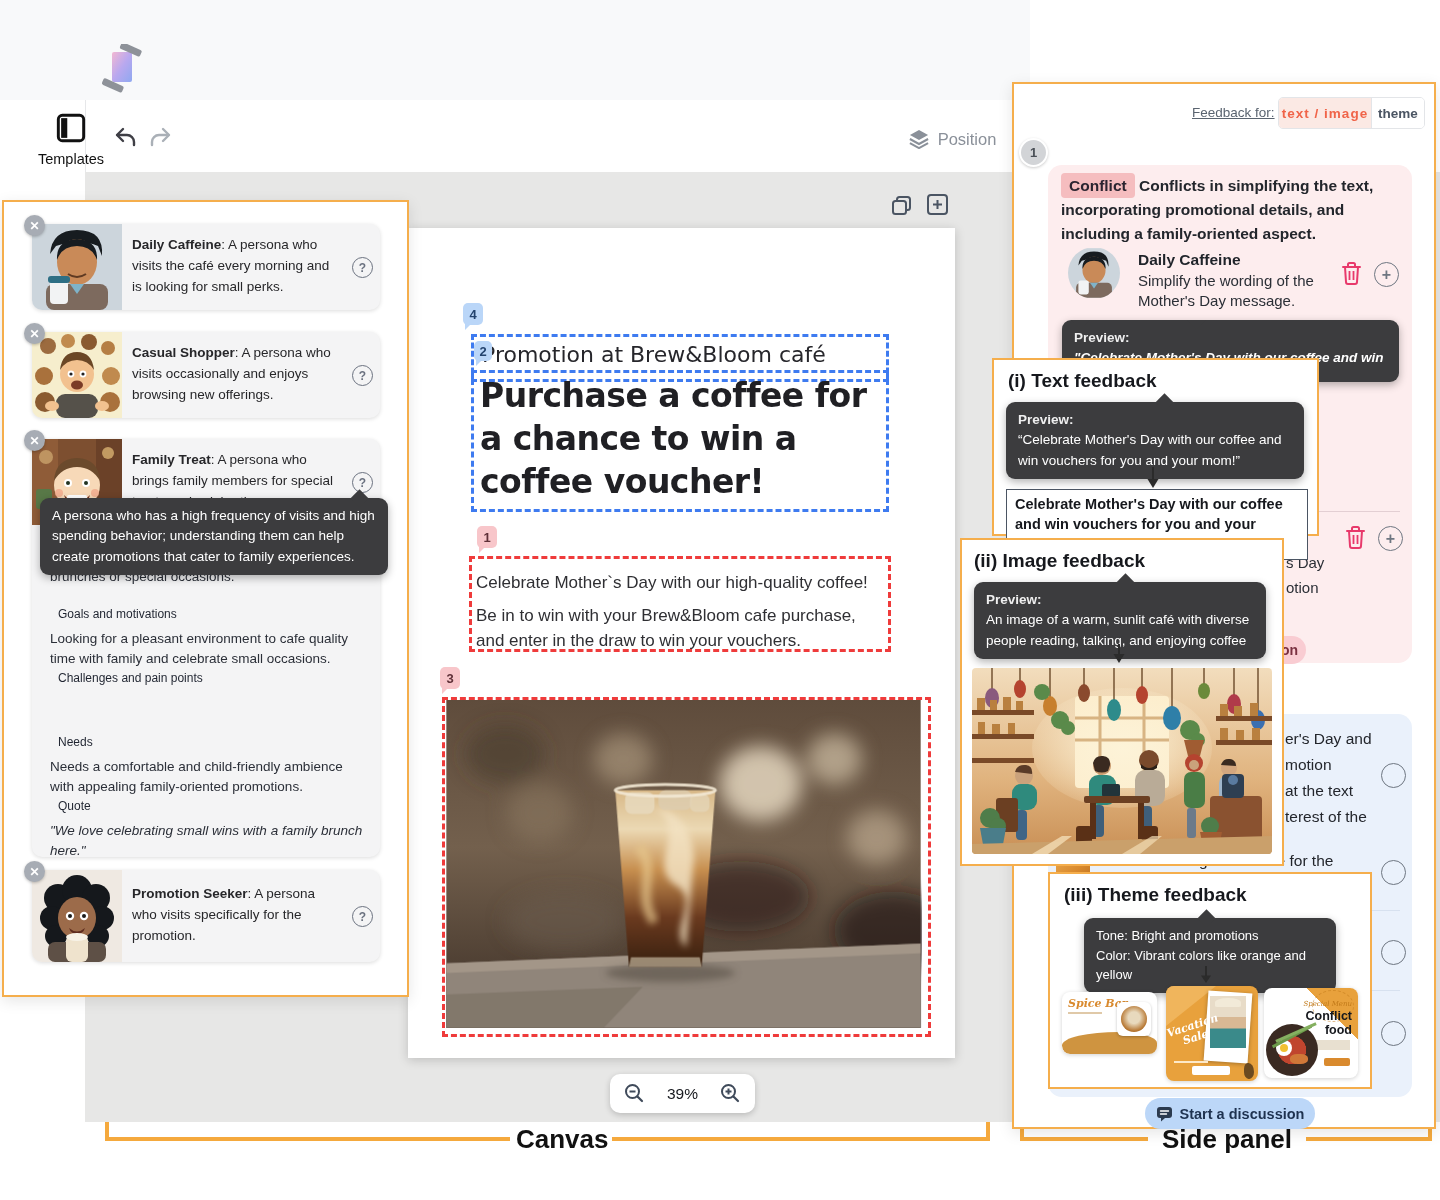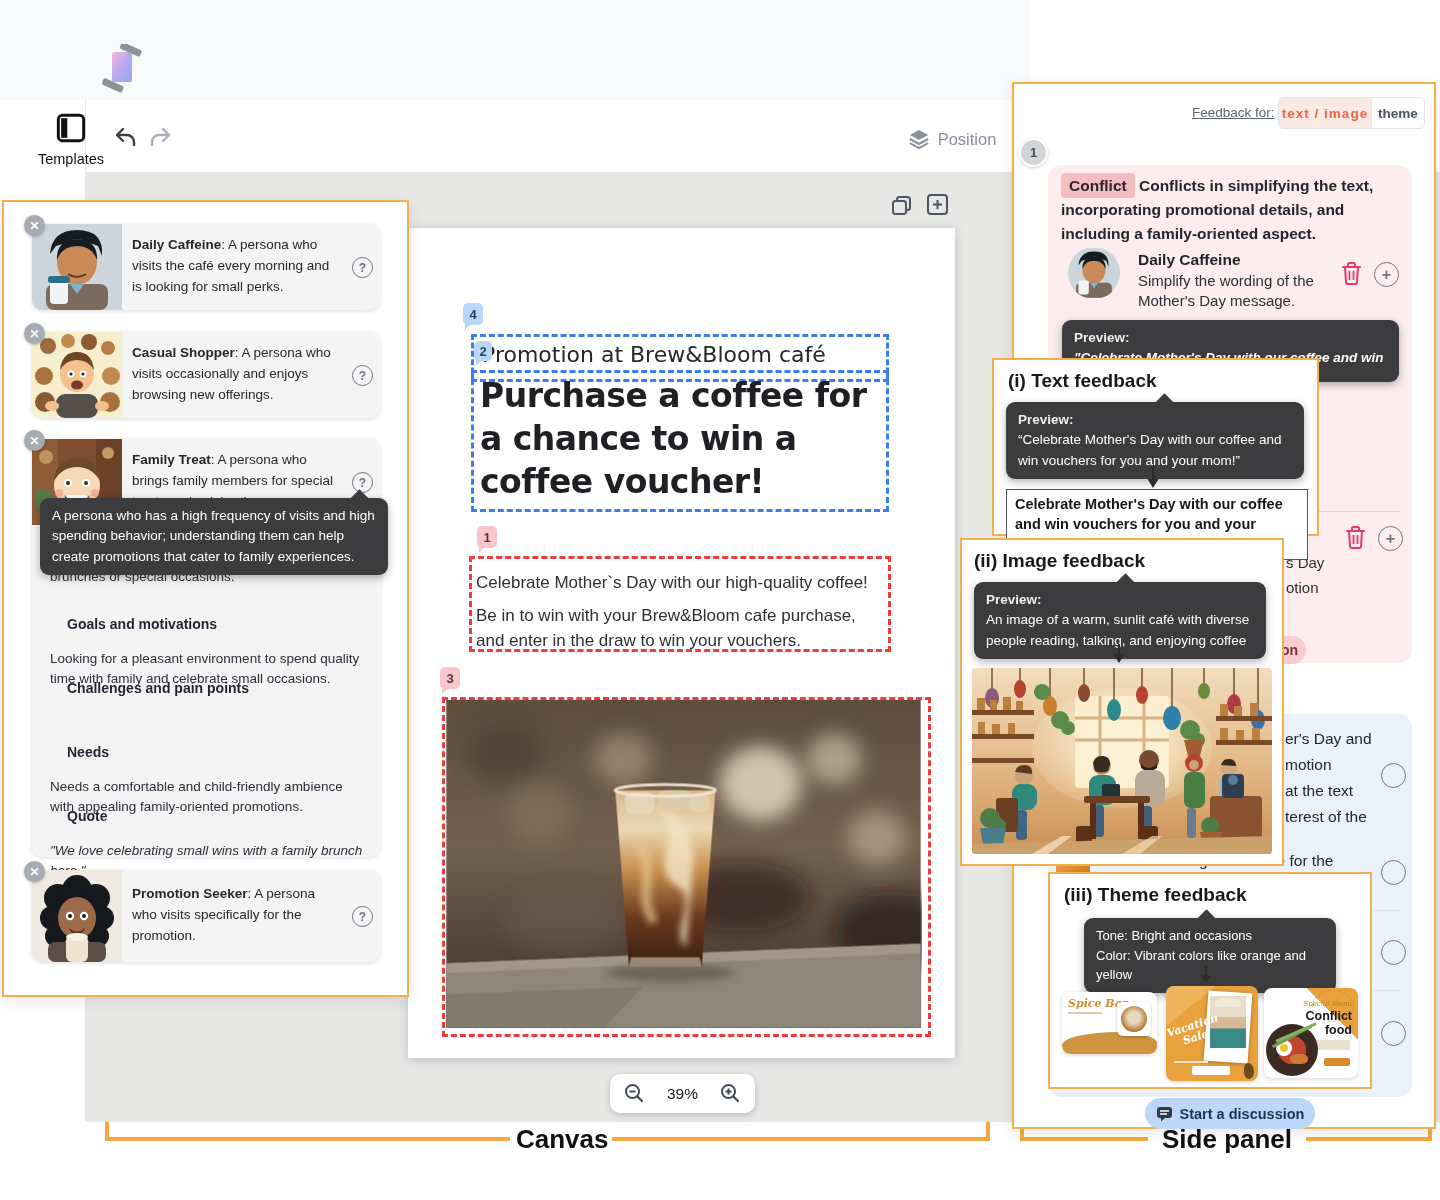--- a/index.html
+++ b/index.html
@@ -22,21 +22,21 @@
            box-shadow:0 3px 8px rgba(0,0,0,.3);}
   .tipdark .tlabel{font-weight:bold;color:#efefef;}
   .notch-up:before{content:'';position:absolute;top:-6px;width:13px;height:13px;background:#3C3C3E;transform:rotate(45deg);}
   .pcard{background:#f4f4f5;border-radius:10px;box-shadow:0 1px 4px rgba(0,0,0,.14);}
   .pcard .ptxt{font-size:13.5px;line-height:1.55;color:#27272a;}
   .closebtn{position:absolute;width:21px;height:21px;border-radius:50%;background:#a7acb4;color:#fff;
             display:flex;align-items:center;justify-content:center;font-size:12px;font-weight:bold;
             box-shadow:0 1px 3px rgba(0,0,0,.25);z-index:6;}
   .qicon{width:19px;height:19px;border-radius:50%;border:1.7px solid #6b7280;color:#6b7280;
          display:flex;align-items:center;justify-content:center;font-size:12px;font-weight:bold;}
-  .sec-h{font-weight:bold;font-size:14px;color:#1f2430;margin:17px;}
+  .sec-h{font-weight:normal;font-size:12px;color:#1f2430;margin:8px;}
   .sec-b{font-size:13.5px;color:#2b2f38;line-height:1.45;margin:0;}
   .pinkcard{background:#FDEDEE;border-radius:14px;}
   .bluecard{background:#EAF1FB;border-radius:14px;}
   .chip{display:inline-block;background:#F5BDBF;border-radius:4px;padding:1px 8px;font-weight:bold;color:#2b2430;}
   .iconbtn{display:flex;align-items:center;justify-content:center;cursor:pointer;}
   .plusc{width:23px;height:23px;border-radius:50%;border:1.8px solid #6E7681;color:#6E7681;
          display:flex;align-items:center;justify-content:center;font-size:16px;font-weight:bold;line-height:1;}
   .divi{height:1px;background:#e3cfd3;}
   .divib{height:1px;background:#d7e1ef;}
   .ovl{background:#fff;border:2px solid #F5AE4C;z-index:10;}
@@ -279,21 +279,21 @@
       <div class="ptxt abs" style="left:100px;top:11px;width:208px;">
         <b>Family Treat</b><span>: A persona who brings family members for special treats and celebrations.</span>
       </div>
       <div class="qicon abs" style="left:320px;top:33px;">?</div>
       <div class="closebtn" style="left:-8px;top:-9px;">✕</div>
 
       <div class="sec-b abs" style="left:18px;top:128px;width:312px;">brunches or special occasions.</div>
 
       <div class="abs" style="left:18px;top:160px;width:312px;">
         <p class="sec-h">Goals and motivations</p>
-        <p class="sec-b">Looking for a pleasant environment to spend quality time with family and celebrate small occasions.</p>
+        <p class="sec-b">Looking for a pleasant environment to cafe quality time with family and celebrate small occasions.</p>
       </div>
       <div class="abs" style="left:18px;top:224px;width:312px;">
         <p class="sec-h">Challenges and pain points</p>
       </div>
       <div class="abs" style="left:18px;top:288px;width:312px;">
         <p class="sec-h">Needs</p>
         <p class="sec-b">Needs a comfortable and child-friendly ambience with appealing family-oriented promotions.</p>
       </div>
       <div class="abs" style="left:18px;top:352px;width:316px;">
         <p class="sec-h">Quote</p>
@@ -567,21 +567,21 @@
       <path d="M228 164 L250 164 L246 184 L232 184 Z" fill="#a05c32"></path>
       <path d="M0 176 L300 168 L300 186 L0 186 Z" fill="#caa06b"></path>
       <path d="M60 186 L90 168 L100 168 L76 186 Z" fill="#f2dcb4" opacity="0.8"></path>
       <path d="M150 186 L180 168 L190 168 L168 186 Z" fill="#f2dcb4" opacity="0.7"></path>
     </svg>
   </div>
 
   <div class="abs ovl" style="left:1048px;top:872px;width:320px;height:213px;">
     <div class="ovl-title abs" style="left:14px;top:10px;">(iii) Theme feedback</div>
     <div class="tipdark abs" style="left:34px;top:44px;width:228px;font-size:13px;">
-      <span>Tone: Bright and occasions</span><br>
+      <span>Tone: Bright and promotions</span><br>
       <span>Color: Vibrant colors like orange and yellow</span>
       <span style="position:absolute;top:-6px;left:116px;width:13px;height:13px;background:#3C3C3E;transform:rotate(45deg);"></span>
     </div>
     <svg class="abs" style="left:150px;top:92px;" width="12" height="18" viewBox="0 0 12 18">
       <path d="M6 0 V11" stroke="#2b2b2b" stroke-width="2"></path>
       <path d="M1 9.5 L6 17 L11 9.5 Z" fill="#2b2b2b"></path>
     </svg>
 
     <div class="thumbcard abs" style="left:12px;top:118px;width:95px;height:62px;background:#fff;">
       <div style="position:absolute;left:6px;top:5px;font-size:11px;font-style:italic;font-weight:bold;color:#d98a2e;font-family:'DejaVu Serif',serif;">Spice Bar</div>

